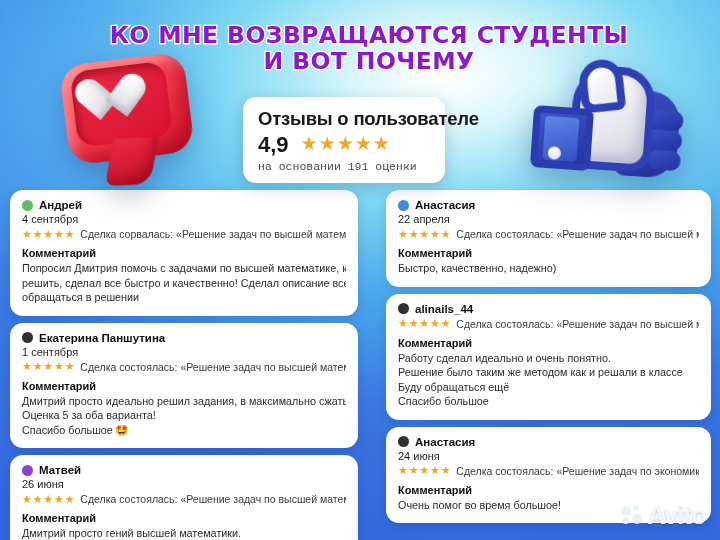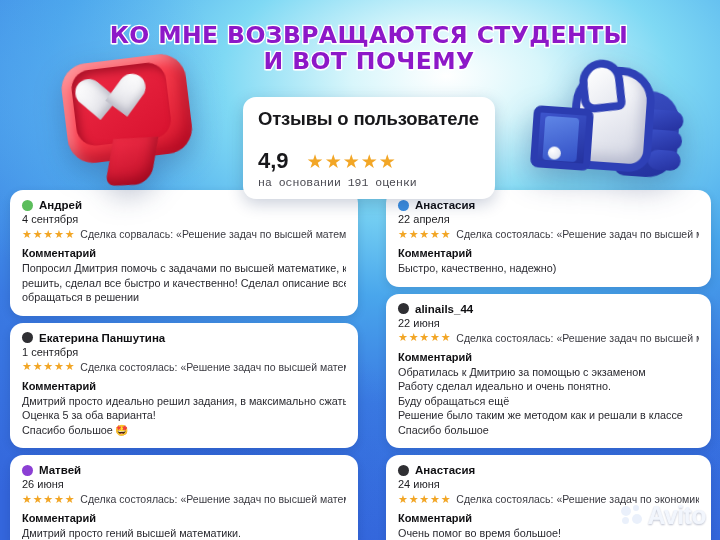--- a/index.html
+++ b/index.html
@@ -74,25 +74,25 @@
     box-shadow:inset -6px -7px 12px rgba(150,156,185,.45);}
   .th-thumb{position:absolute;left:52px;top:8px;width:44px;height:52px;border-radius:24px 22px 8px 14px;
     background:linear-gradient(150deg,#ffffff 0%,#e7e9f0 100%);
     border:8px solid #2e40b6;box-sizing:border-box;transform:rotate(-10deg);}
   .th-f{position:absolute;right:2px;border-radius:16px;background:linear-gradient(160deg,#3b51c9,#24309e);}
   .th-f1{top:54px;width:42px;height:20px;}
   .th-f2{top:74px;width:38px;height:20px;}
   .th-f3{top:94px;width:33px;height:20px;}
 
   
-  .rating-card{position:absolute;left:243px;top:97px;width:252px;z-index:8;
+  .rating-card{position:absolute;left:243px;top:97px;width:202px;z-index:8;
     background:#fff;border-radius:13px;padding:11px 14px 10px 15px;box-sizing:border-box;
     box-shadow:0 5px 16px rgba(20,40,90,.22);}
   .rating-title{font-size:18.5px;font-weight:700;color:#18181b;letter-spacing:-.2px;white-space:nowrap;}
-  .rating-row{display:flex;align-items:center;gap:18px;margin-top:20px;}
+  .rating-row{display:flex;align-items:flex-start;gap:12px;margin-top:4px;}
   .rating-val{font-size:22px;font-weight:700;color:#18181b;line-height:1;}
   .rating-stars{font-size:19px;color:#f2a626;letter-spacing:1px;line-height:1;}
   .rating-sub{margin-top:4px;font-size:11.5px;color:#4a4a52;font-family:Liberation Mono, monospace;}
 
   
   .col{position:absolute;z-index:5;display:flex;flex-direction:column;}
   .col-left{left:10px;top:190px;width:348px;gap:7px;}
   .col-right{left:386px;top:190px;width:325px;gap:7px;}
 
   .card{background:#fff;border-radius:13px;padding:9px 12px 11px 12px;
@@ -229,31 +229,29 @@
         <div class="c-label">Комментарий</div>
         <div class="c-body">
           <div>Быстро, качественно, надежно)</div>
         </div>
       </div>
       <div class="card">
         <div class="c-head">
           <span class="avatar" style="background: rgb(47, 47, 51);"></span>
           <span class="c-name">alinails_44</span>
         </div>
-        <div class="c-date">22 июня</div>
-        <div class="c-rate">
-          <span class="c-stars">★★★★★</span>
-          <span class="c-deal">Сделка состоялась: «Решение задач по высшей математике»</span>
-        </div>
-        <div class="c-label">Комментарий</div>
-        <div class="c-body">
-          <div>Обратилась к Дмитрию за помощью с экзаменом</div>
+        <div class="c-rate">
+          <span class="c-stars">★★★★★</span>
+          <span class="c-deal">Сделка состоялась: «Решение задач по высшей математике»</span>
+        </div>
+        <div class="c-label">Комментарий</div>
+        <div class="c-body">
           <div>Работу сделал идеально и очень понятно.</div>
+          <div>Решение было таким же методом как и решали в классе</div>
           <div>Буду обращаться ещё</div>
-          <div>Решение было таким же методом как и решали в классе</div>
           <div>Спасибо большое</div>
         </div>
       </div>
       <div class="card">
         <div class="c-head">
           <span class="avatar" style="background: rgb(47, 47, 51);"></span>
           <span class="c-name">Анастасия</span>
         </div>
         <div class="c-date">24 июня</div>
         <div class="c-rate">

